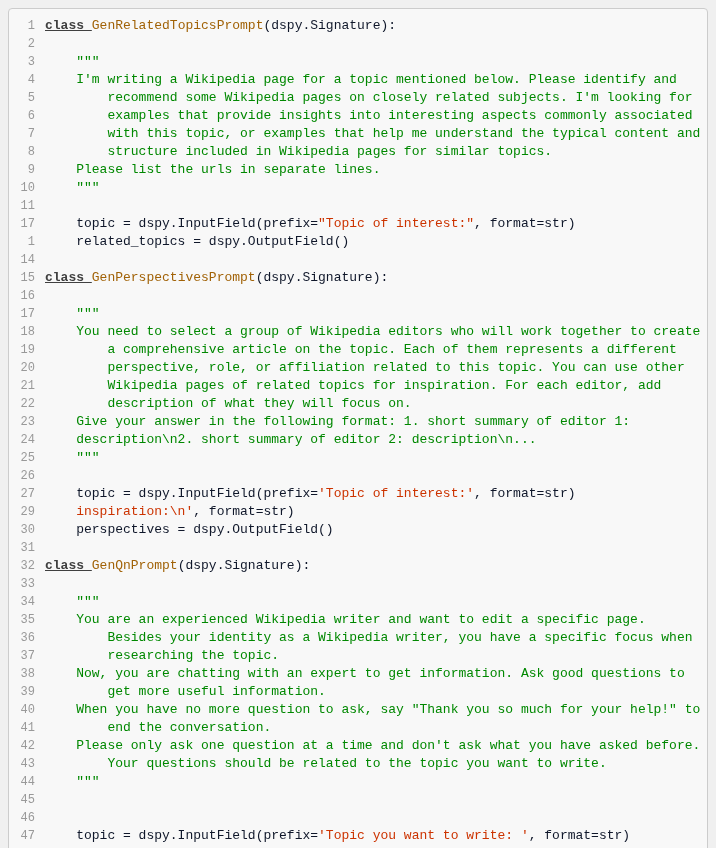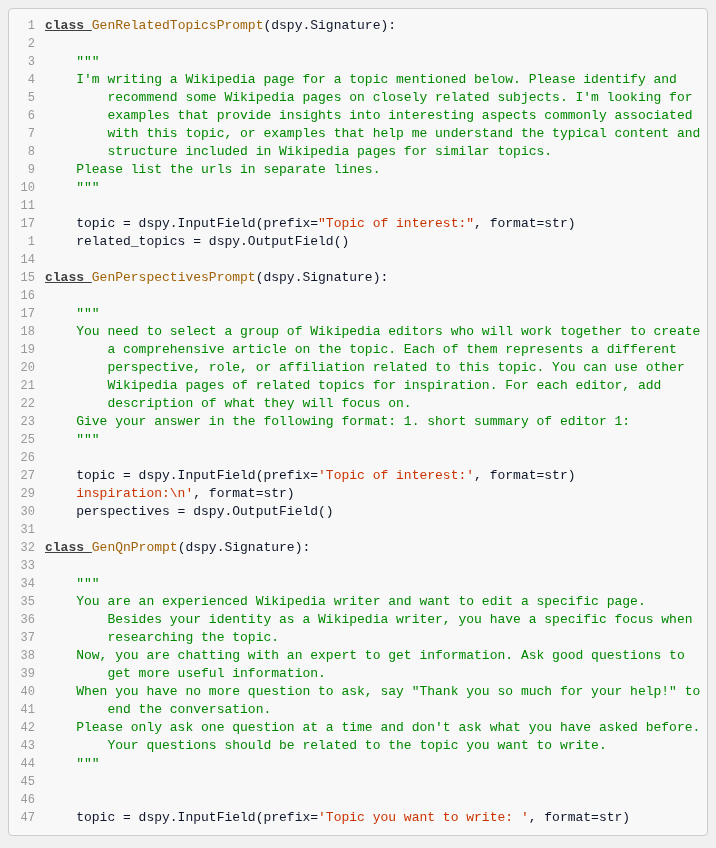--- a/index.html
+++ b/index.html
@@ -145,20 +145,24 @@
       </div>
       <div class="code-line">
         <span class="line-number">22</span>
         <span class="code-content"><span class="comment-str">        description of what they will focus on.</span></span>
       </div>
       <div class="code-line">
         <span class="line-number">23</span>
         <span class="code-content"><span class="comment-str">    Give your answer in the following format: 1. short summary of editor 1:</span></span>
       </div>
       <div class="code-line">
+        <span class="line-number">24</span>
+        <span class="code-content"><span class="comment-str">    description\n2. short summary of editor 2: description\n...</span></span>
+      </div>
+      <div class="code-line">
         <span class="line-number">25</span>
         <span class="code-content"><span class="comment-str">    """</span></span>
       </div>
       <div class="code-line">
         <span class="line-number">26</span>
         <span class="code-content"> </span>
       </div>
       <div class="code-line">
         <span class="line-number">27</span>
         <span class="code-content"><span class="normal">    topic = dspy.InputField(prefix=</span><span class="string">'Topic of interest:'</span><span class="normal">, format=str)</span></span>

